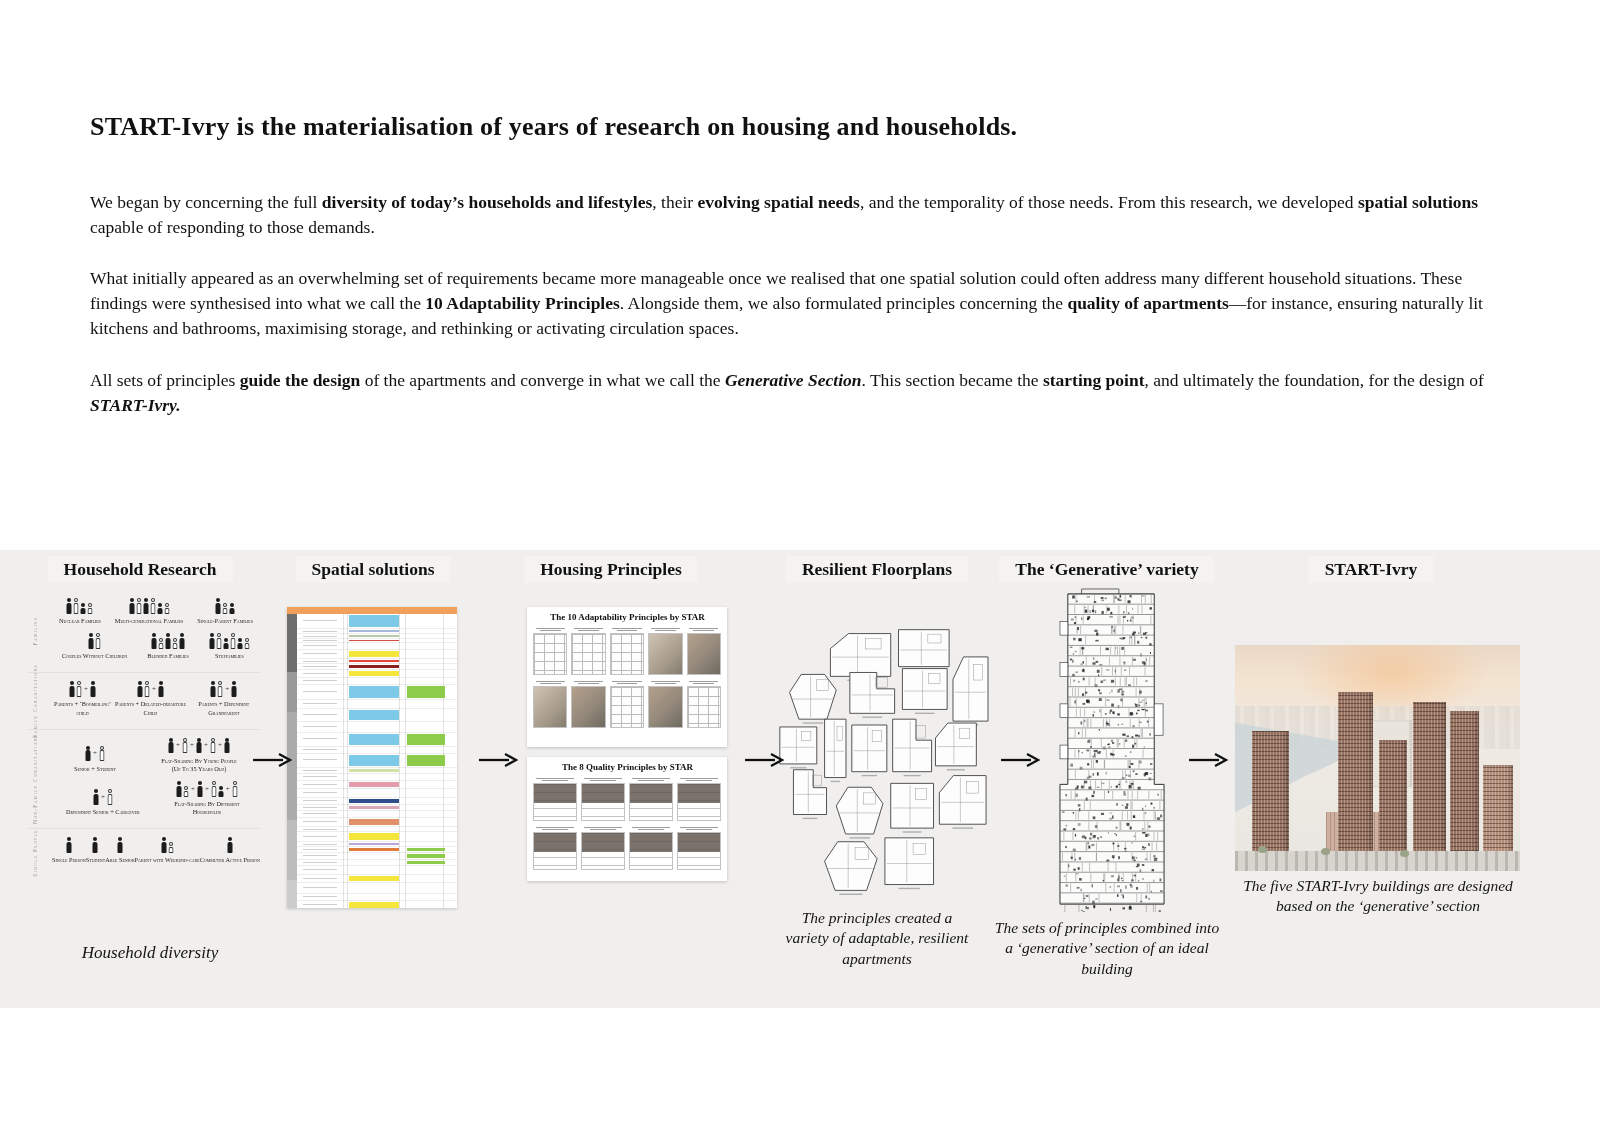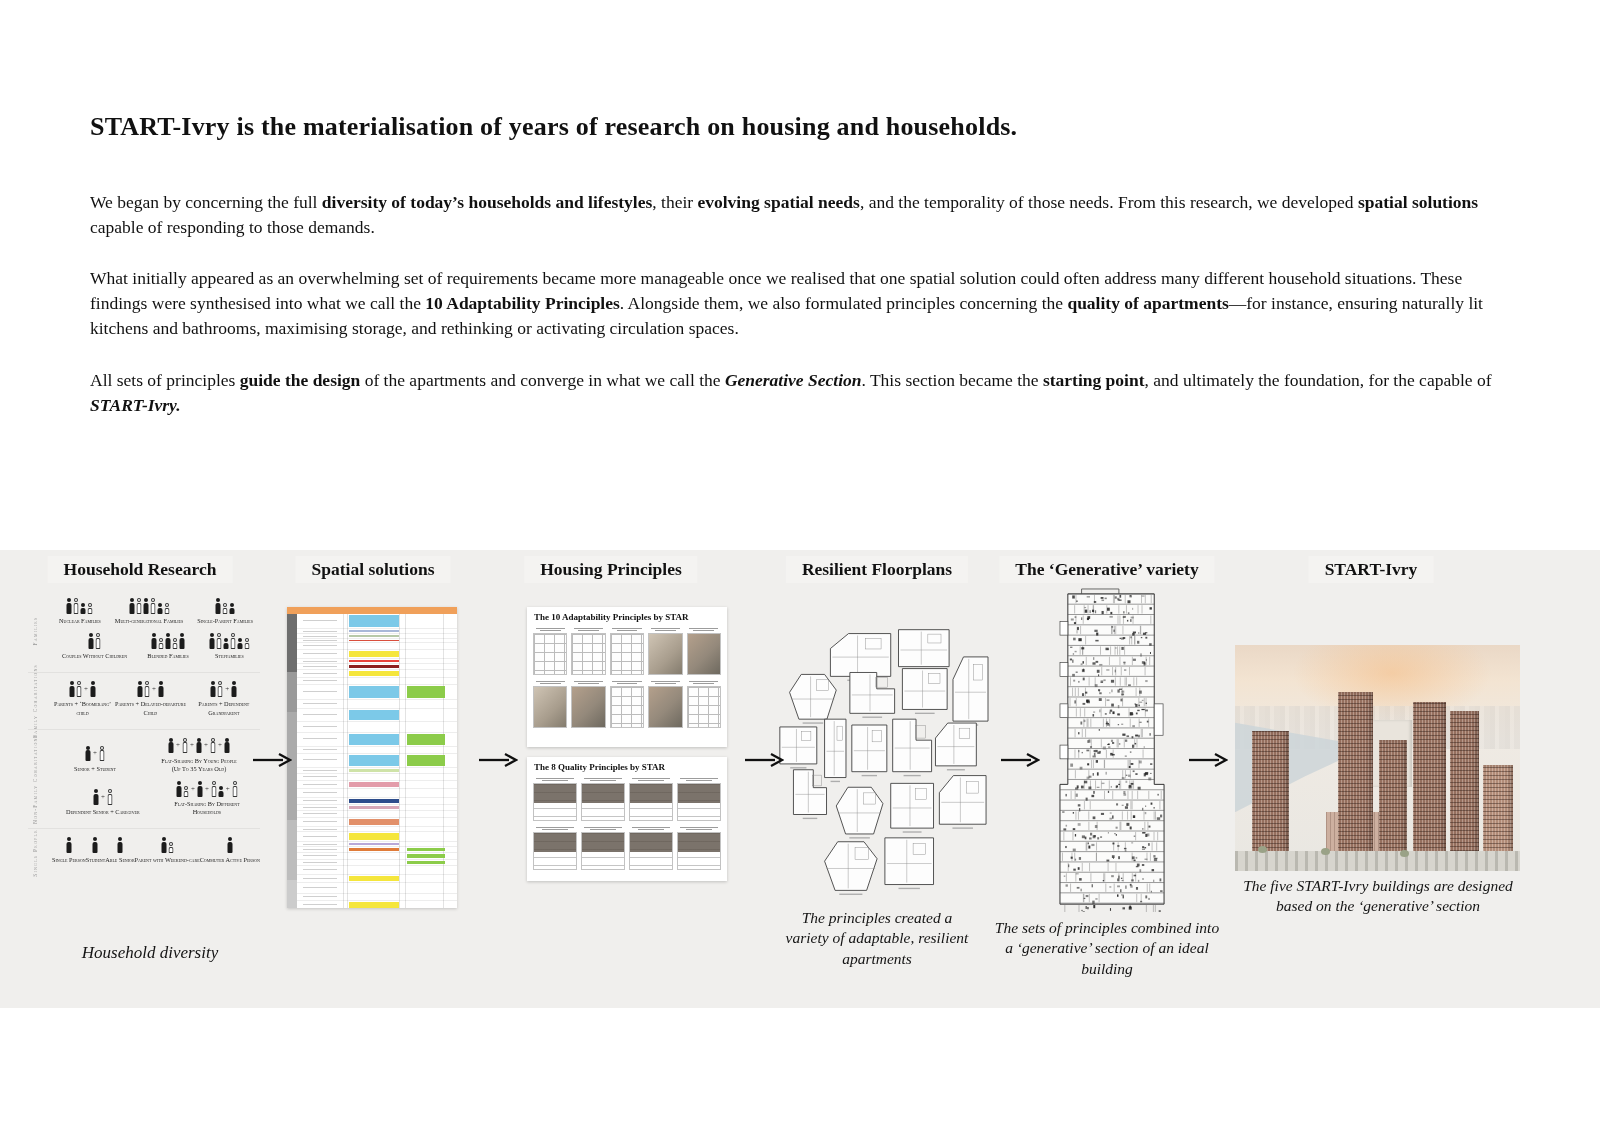--- a/index.html
+++ b/index.html
@@ -51,21 +51,21 @@
      background-size:1px 100%,1px 100%,1px 100%,1px 100%,1px 100%;
      background-position:56px 0,60px 0,112px 0,118px 0,156px 0;background-repeat:no-repeat;}
   #ss-left{position:absolute;left:0;top:0;width:10px;height:100%;}
   .ss-seg{width:10px;}
   .ss-row{position:relative;border-bottom:1px solid rgba(0,0,0,.07);margin-left:10px;}
   .ss-row::before{content:"";position:absolute;left:6px;top:40%;width:34px;height:1px;background:#cfcfcf;}
   .ss-chip{position:absolute;left:52px;width:50px;top:1px;bottom:1px;}
   .ss-green{position:absolute;left:110px;width:38px;top:1px;bottom:1px;}
   
   .panel{position:absolute;left:527px;width:200px;background:#fff;box-shadow:0 1px 3px rgba(0,0,0,.2);
-         padding:5px 6px 6px;box-sizing:border-box;}
+         padding:5px 6px 6px;box-sizing:border-box;text-align:center;}
   #panel1{top:57px;height:140px;} #panel2{top:207px;height:124px;}
   .panel-title{font-size:9px;font-weight:bold;margin:0 0 4px 1px;white-space:nowrap;}
   .thumb-grid{display:grid;gap:4px;}
   #panel1 .thumb-grid{grid-template-columns:repeat(5,1fr);}
   #panel2 .thumb-grid{grid-template-columns:repeat(4,1fr);}
   .thumb{display:flex;flex-direction:column;}
   .tcap{height:7px;display:flex;flex-direction:column;justify-content:center;gap:1px;}
   .tcap i{display:block;height:1px;background:#9c9c9c;width:85%;margin:0 auto;}
   .tcap i:last-child{width:60%;}
   .timg{height:42px;border:1px solid #c2c2c2;box-sizing:border-box;}
@@ -103,21 +103,21 @@
   .tree{position:absolute;width:9px;height:7px;border-radius:50%;background:#9aa287;}
 </style>
 </head>
 <body>
 
 <div id="page">
 
   <h1 class="doc-title">START-Ivry is the materialisation of years of research on housing and households.</h1>
   <p class="para" id="p1"><span>We began by concerning the full </span><span class="b">diversity of today’s households and lifestyles</span><span>, their </span><span class="b">evolving spatial needs</span><span>, and the temporality of those needs. From this research, we developed </span><span class="b">spatial solutions</span><span> capable of responding to those demands.</span></p>
   <p class="para" id="p2"><span>What initially appeared as an overwhelming set of requirements became more manageable once we realised that one spatial solution could often address many different household situations. These findings were synthesised into what we call the </span><span class="b">10 Adaptability Principles</span><span>. Alongside them, we also formulated principles concerning the </span><span class="b">quality of apartments</span><span>—for instance, ensuring naturally lit kitchens and bathrooms, maximising storage, and rethinking or activating circulation spaces.</span></p>
-  <p class="para" id="p3"><span>All sets of principles </span><span class="b">guide the design</span><span> of the apartments and converge in what we call the </span><span class="bi">Generative Section</span><span>. This section became the </span><span class="b">starting point</span><span>, and ultimately the foundation, for the capable of </span><span class="bi">START-Ivry.</span></p>
+  <p class="para" id="p3"><span>All sets of principles </span><span class="b">guide the design</span><span> of the apartments and converge in what we call the </span><span class="bi">Generative Section</span><span>. This section became the </span><span class="b">starting point</span><span>, and ultimately the foundation, for the design of </span><span class="bi">START-Ivry.</span></p>
 
   <div class="band" style="background: rgb(240, 239, 237);">
 
     <div class="col-header" style="left:140px">Household Research</div>
     <div class="col-header" style="left:373px">Spatial solutions</div>
     <div class="col-header" style="left:611px">Housing Principles</div>
     <div class="col-header" style="left:877px">Resilient Floorplans</div>
     <div class="col-header" style="left:1107px">The ‘Generative’ variety</div>
     <div class="col-header" style="left:1371px">START-Ivry</div>
 

